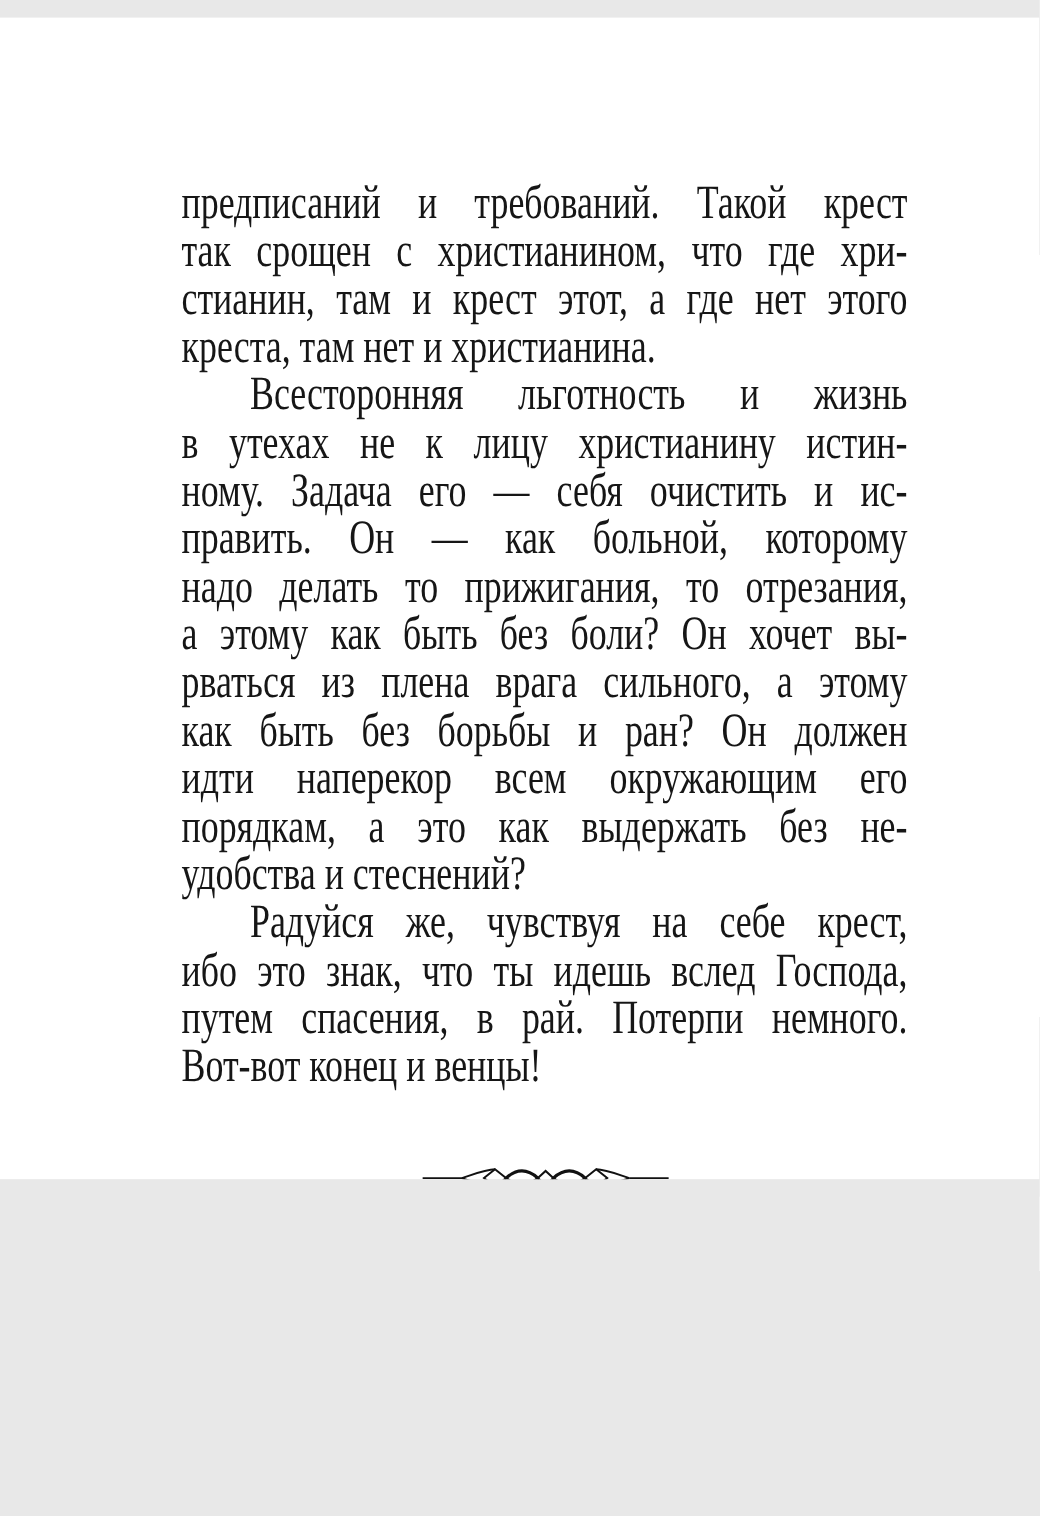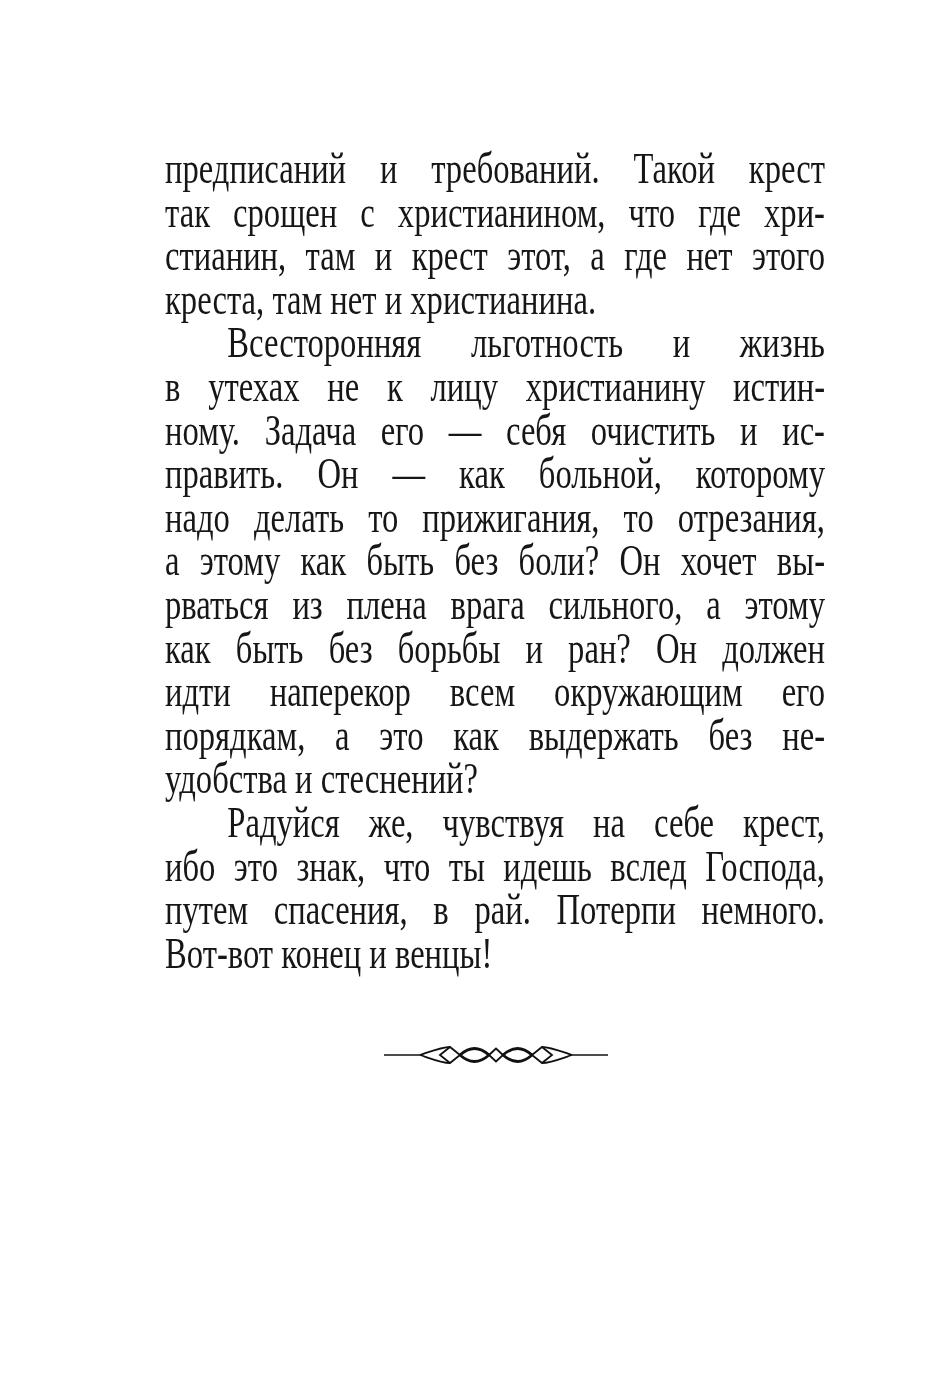--- a/index.html
+++ b/index.html
@@ -1,23 +1,23 @@
 <!DOCTYPE html>
 <html><head>
 <meta charset="utf-8">
 <style>
   html, body { margin: 0; padding: 0; background: #e8e8e8; }
   .page {
     position: relative;
     width: 945px;
-    height: 1378px;
+    height: 1056px;
     background: #ffffff;
     overflow: hidden;
     font-family: "Liberation Serif", serif;
-    margin: 0 auto;
+    margin: 16px auto;
   }
   .text-block {
     position: absolute;
     left: 165px;
     top: 147px;
     width: 880px;
     transform: scaleX(0.75);
     transform-origin: 0 0;
     font-size: 43.5px;
     line-height: 43.6px;

